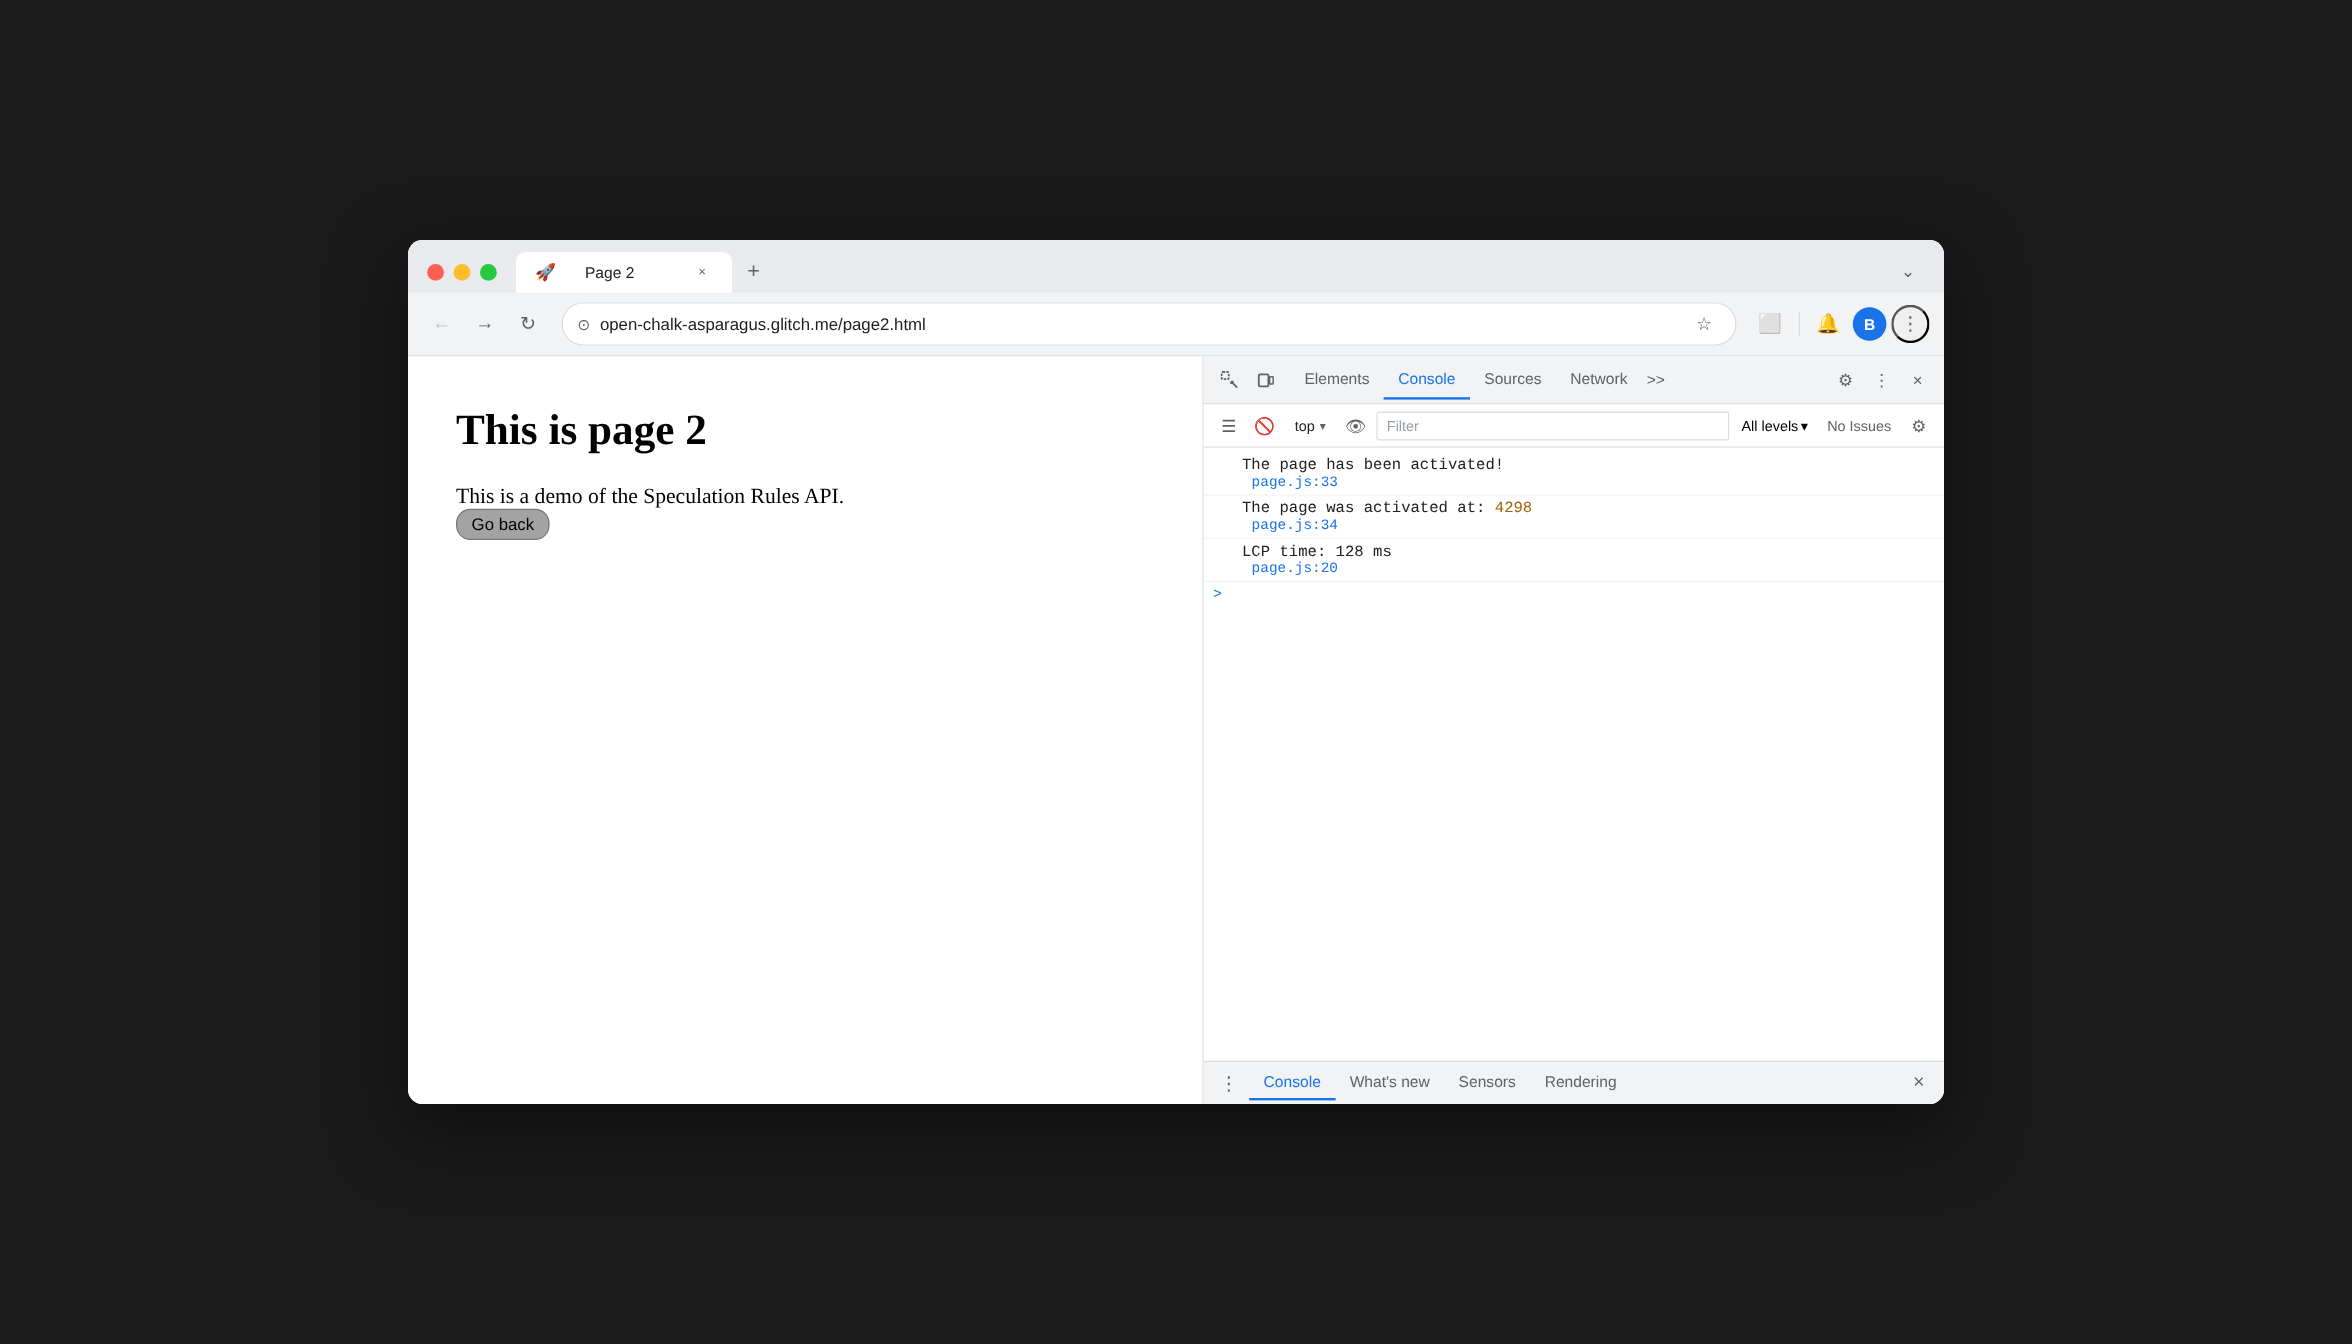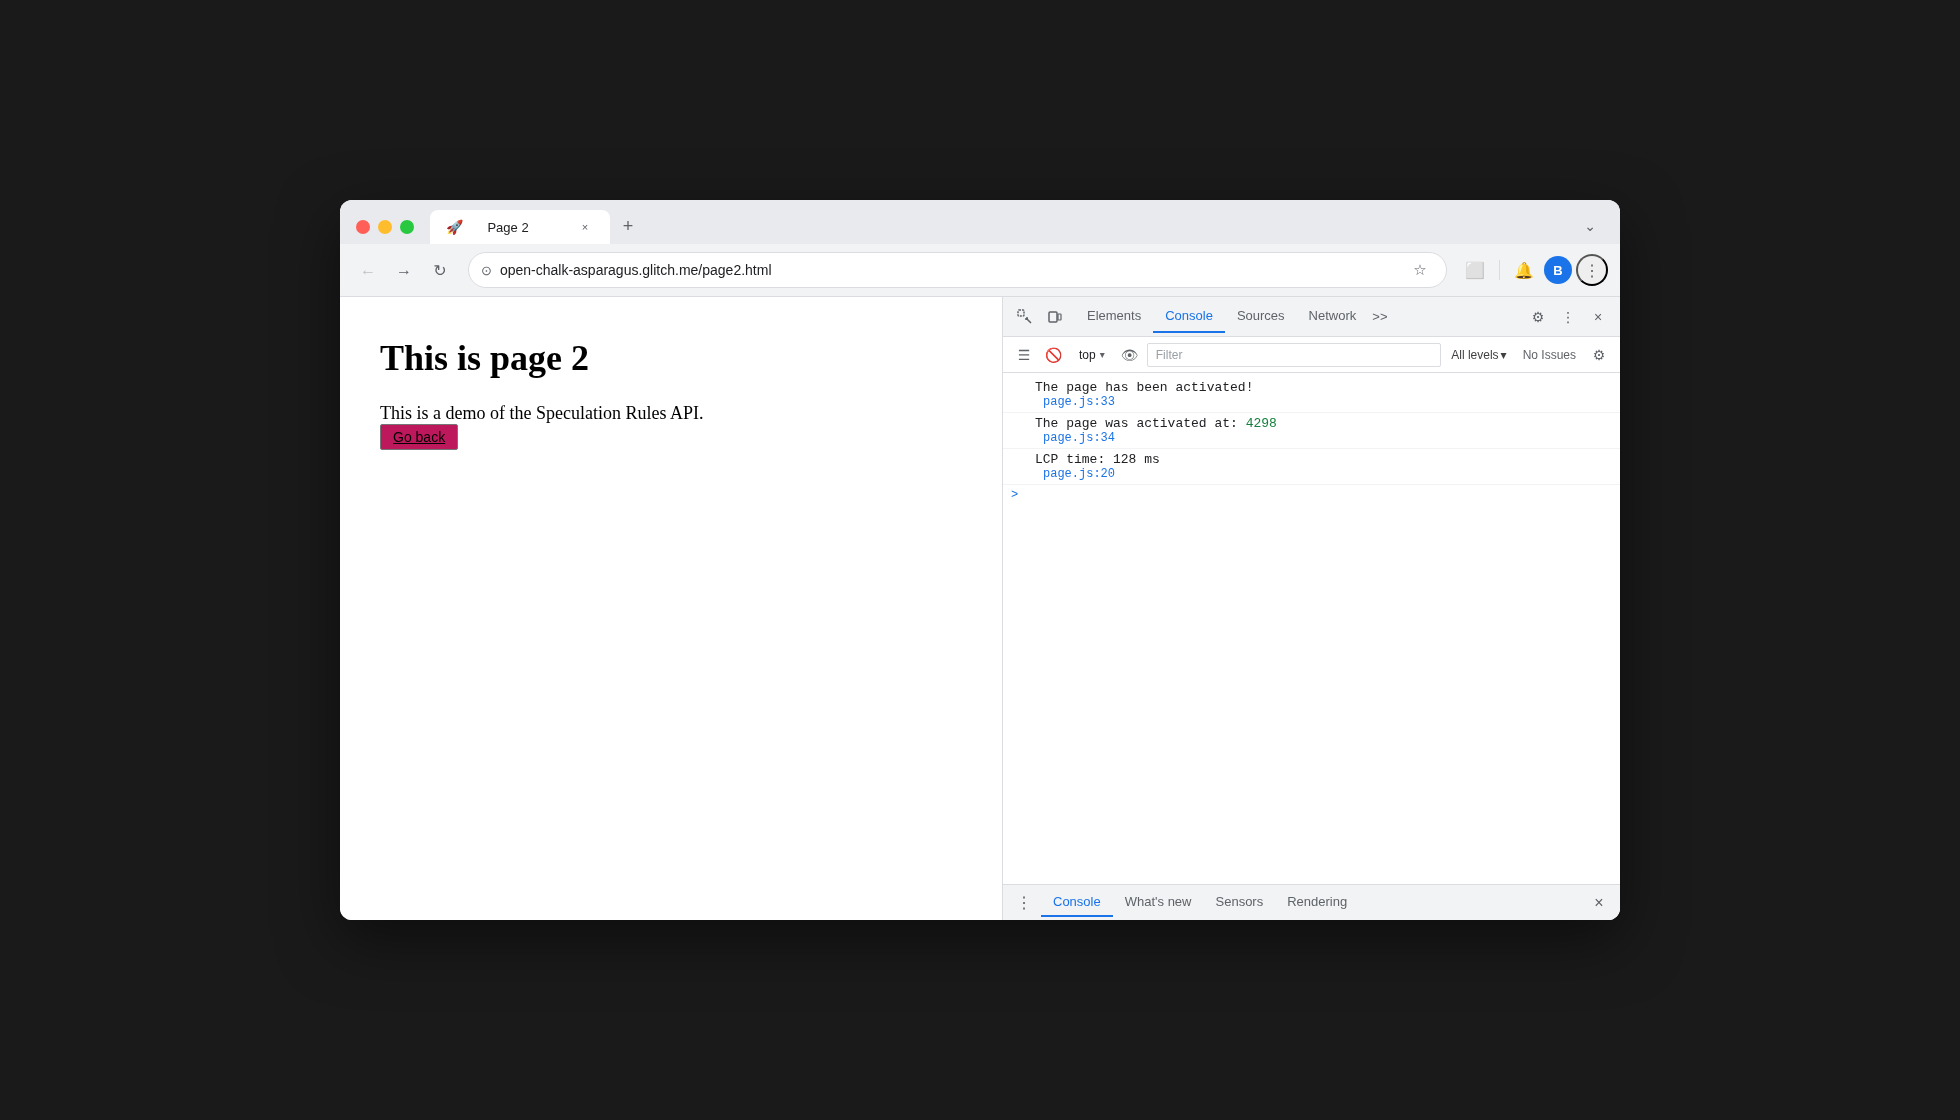--- a/index.html
+++ b/index.html
@@ -224,27 +224,26 @@
       font-family: Georgia, serif;
       margin-bottom: 24px;
     }
     .page-body {
       font-size: 18px;
       color: #000000;
       font-family: Georgia, serif;
     }
     .go-back-btn {
       border: 1px solid #767676;
-      background: #be185d;
+      background: #a3a3a3;
       padding: 4px 12px;
       font-size: 14px;
       cursor: pointer;
-      border-radius: 2px;
+      border-radius: 12px;
       color: #000000;
-      text-decoration: underline;
     }
     
     .devtools-panel {
       width: 618px;
       background: #ffffff;
       border-left: 1px solid #dadce0;
       display: flex;
       flex-direction: column;
       flex-shrink: 0;
     }
@@ -345,21 +344,21 @@
       font-size: 12px;
       outline: none;
       color: #5f6368;
     }
     .console-filter::placeholder { color: #9aa0a6; }
     .console-levels {
       display: flex;
       align-items: center;
       gap: 2px;
       font-size: 12px;
-      color: #404040;
+      color: #000000;
       cursor: pointer;
       padding: 2px 6px;
       border-radius: 3px;
     }
     .no-issues {
       font-size: 12px;
       color: #5f6368;
       padding: 2px 6px;
     }
     .console-settings-btn {
@@ -387,21 +386,21 @@
       padding: 3px 8px 3px 32px;
       border-bottom: 1px solid #f1f3f4;
       min-height: 24px;
       flex-direction: column;
     }
     .console-line-text {
       flex: 1;
       color: #202124;
       word-break: break-all;
     }
-    .console-line-text .number { color: #15803d; margin-top: 36px; }
+    .console-line-text .number { color: #a16207; margin-top: 36px; }
     .console-line-link {
       color: #1a73e8;
       font-size: 12px;
       text-decoration: none;
       white-space: nowrap;
       margin-left: 8px;
       cursor: pointer;
     }
     .console-prompt {
       padding: 3px 8px 3px 8px;

